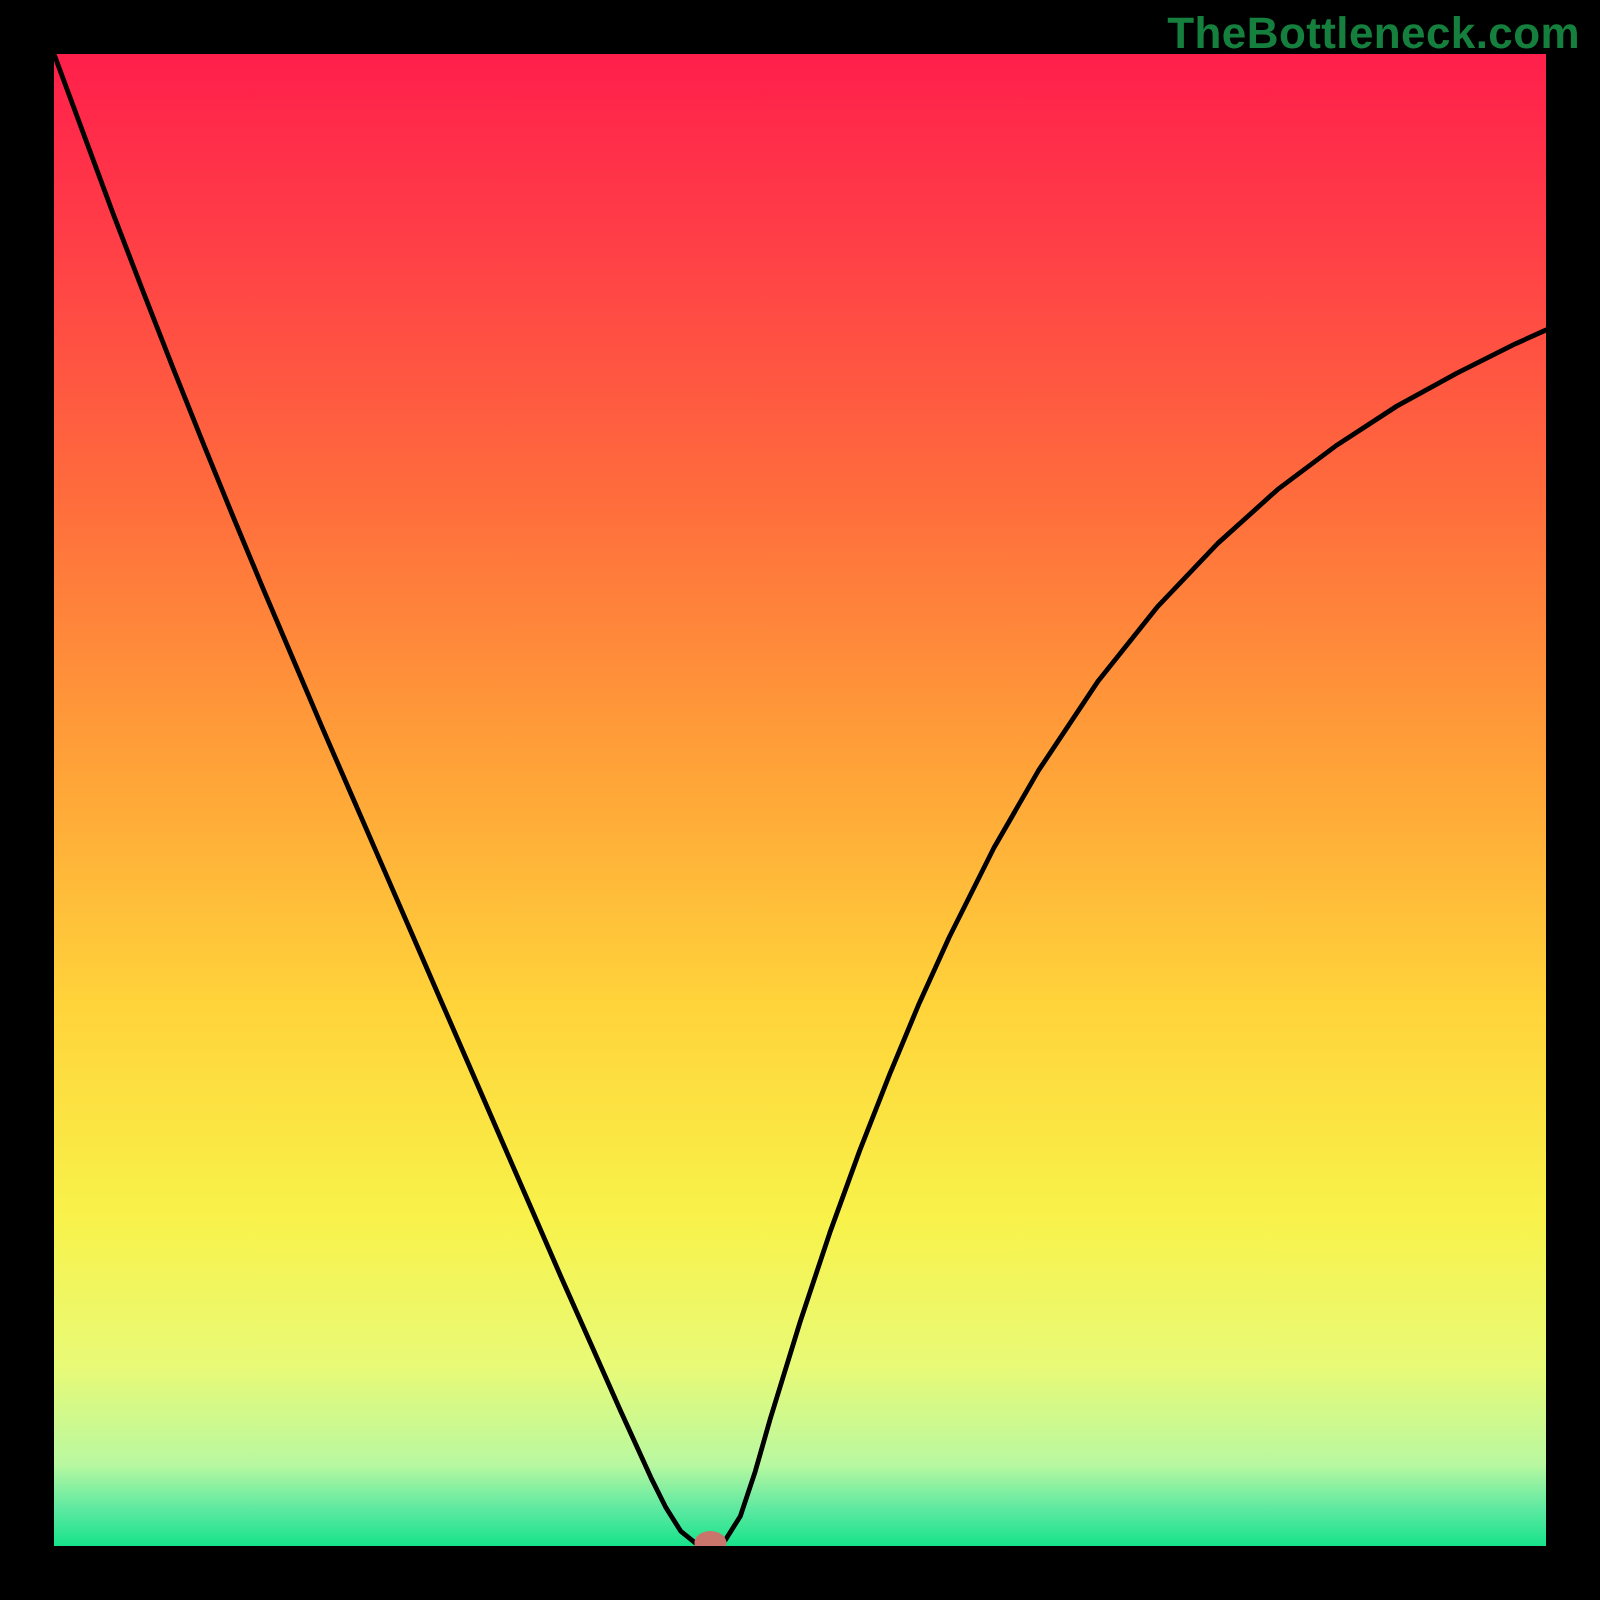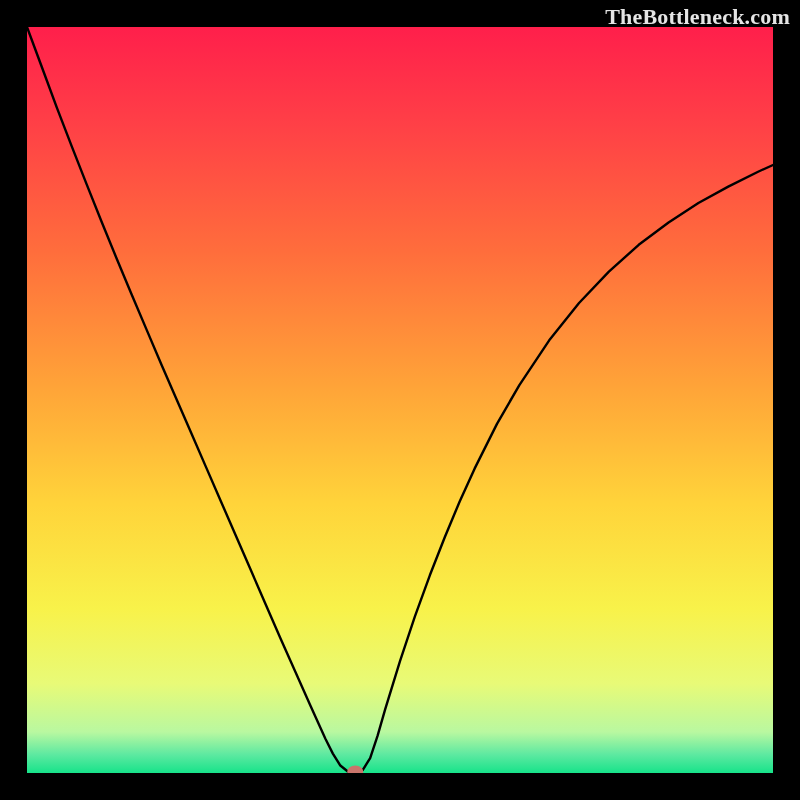--- a/index.html
+++ b/index.html
@@ -23,24 +23,24 @@
     left: 27px;
     top: 27px;
     width: 746px;
     height: 746px;
     overflow: hidden;
   }
   .watermark {
     position: absolute;
     top: 4px;
     right: 10px;
-    font-family: Liberation Serif, serif;
+    font-family: Liberation Sans, sans-serif;
     font-size: 22px;
     font-weight: 600;
-    color: #e5e5e5;
+    color: #15803d;
     letter-spacing: 0.2px;
   }
   svg {
     display: block;
   }
 </style>
 </head>
 <body>
 
 <div class="frame">

